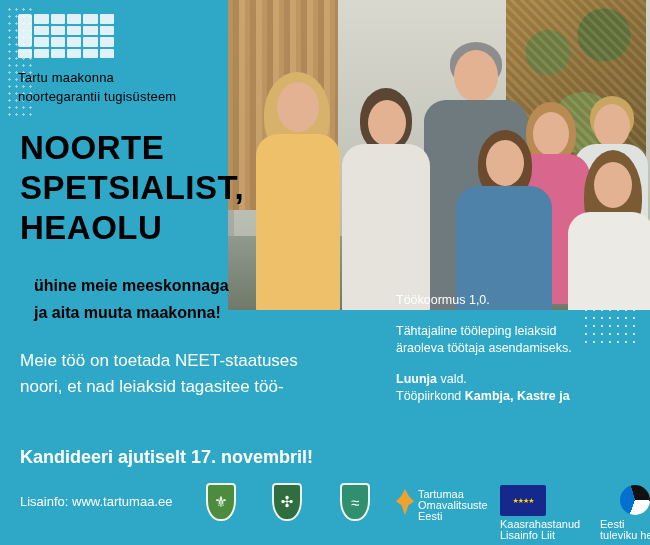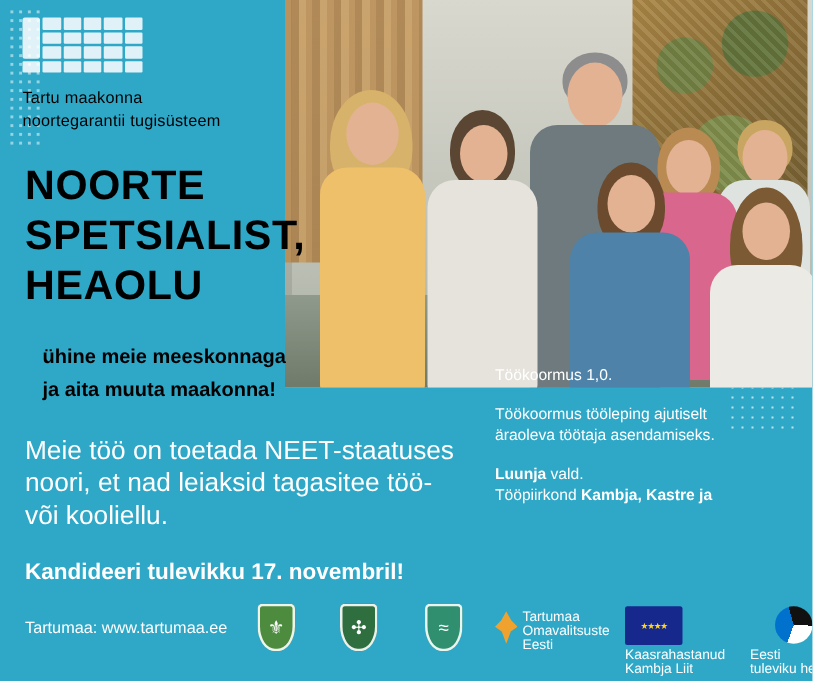--- a/index.html
+++ b/index.html
@@ -198,21 +198,21 @@
     font-size: 16px;
     line-height: 27px;
     font-weight: bold;
     margin-left: 14px;
   }
   .bodytext {
     position: absolute;
     left: 20px; top: 348px;
     width: 360px;
     color: #ffffff;
-    font-size: 21px;
+    font-size: 17px;
     line-height: 26px;
   }
   .deadline {
     position: absolute;
     left: 20px; top: 445px;
     width: 370px;
     color: #ffffff;
     font-size: 18px;
     line-height: 24px;
     font-weight: bold;
@@ -386,33 +386,32 @@
   </div>
 
   <div class="subhead">
     <div>ühine meie meeskonnaga</div>
     <div>ja aita muuta maakonna!</div>
   </div>
 
   <div class="bodytext">
     <div>Meie töö on toetada NEET-staatuses</div>
     <div>noori, et nad leiaksid tagasitee töö-</div>
-    <div>või kooliellu.</div>
   </div>
 
   <div class="deadline">
-    <span>Kandideeri tulevikku </span><span class="date">17. novembril!</span>
-  </div>
-
-  <div class="infoline">Tartumaa: www.tartumaa.ee</div>
+    <span>Kandideeri ajutiselt </span><span class="date">17. novembril!</span>
+  </div>
+
+  <div class="infoline">Lisainfo: www.tartumaa.ee</div>
 
   <div class="details">
     <div class="row">Töökoormus 1,0.</div>
     <div class="row">
-      <div>Töökoormus tööleping ajutiselt</div>
+      <div>Tähtajaline tööleping leiaksid</div>
       <div>äraoleva töötaja asendamiseks.</div>
     </div>
     <div class="row">
       <div><b>Luunja</b><span> vald.</span></div>
       <div><span>Tööpiirkond </span><b>Kambja, Kastre ja</b></div>
     </div>
   </div>
 
   <div class="logos">
     <div class="shield s1">
@@ -429,21 +428,21 @@
       <span class="flower"></span>
       <div>Tartumaa</div>
       <div>Omavalitsuste Eesti</div>
     </div>
 
     <div class="eu">
       <span class="stars">★★★★</span>
     </div>
     <div class="logo-txt eu-txt">
       <div>Kaasrahastanud</div>
-      <div>Kambja Liit</div>
+      <div>Lisainfo Liit</div>
     </div>
 
     <div class="est"></div>
     <div class="logo-txt est-txt">
       <div>Eesti</div>
       <div>tuleviku heaks</div>
     </div>
   </div>
 
 </div>

